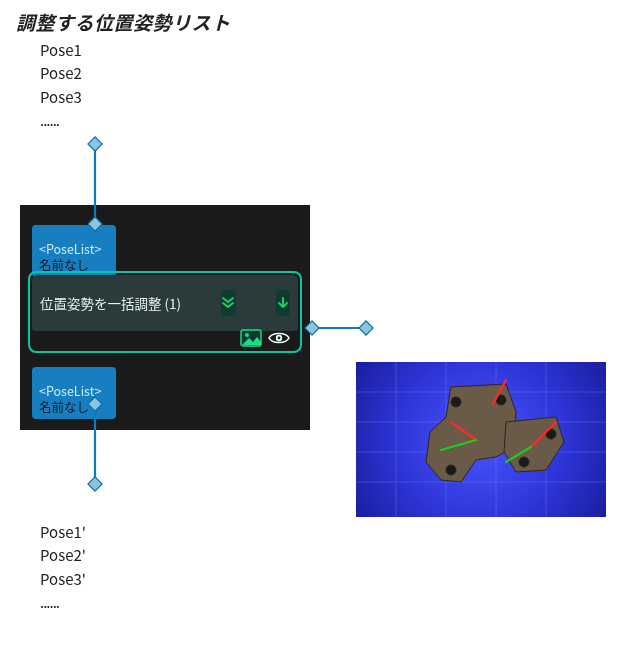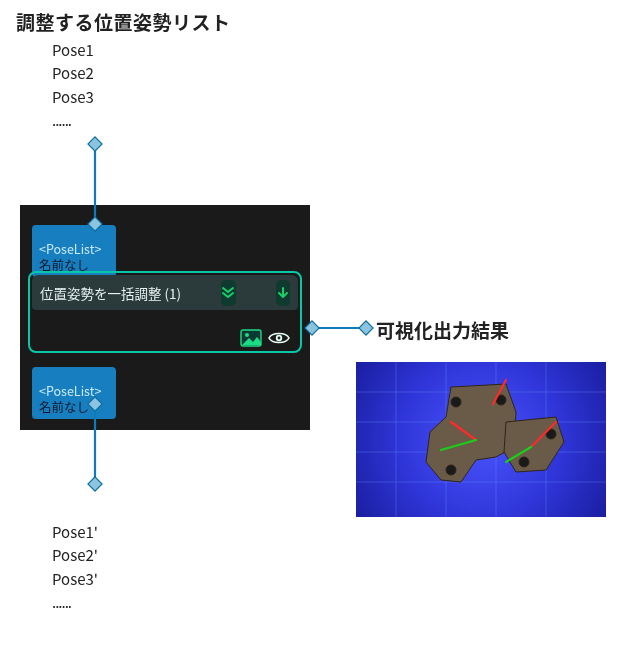--- a/index.html
+++ b/index.html
@@ -38,21 +38,20 @@
     font-weight: 700;
     font-size: 19px;
     letter-spacing: 0.5px;
     position: absolute;
   }
   .poselist {
     position: absolute;
     left: 40px;
     font-size: 15px;
     line-height: 1.55;
-    margin-left: 12px;
   }
   .ellipsis {
     letter-spacing: -1px;
   }
 
   
   .node-canvas {
     position: absolute;
     left: 20px; top: 205px;
     width: 290px; height: 225px;
@@ -80,21 +79,21 @@
     top: 66px; height: 82px;
     border: 2px solid var(--node-border);
     border-radius: 8px;
     background: transparent;
     box-sizing: border-box;
     overflow: visible;
   }
   .node-body {
     position: absolute;
     left: 2px; right: 2px; top: 2px;
-    height: 35px;
+    height: 56px;
     background: var(--node-inner);
     border-radius: 6px 6px 4px 4px;
     display: flex;
     align-items: center;
     padding: 0 8px;
     box-sizing: border-box;
     gap: 34px;
   }
   .node-title {
     color: #e8f3f2;
@@ -143,21 +142,21 @@
     background: radial-gradient(circle at 50% 50%, #4a55ff 0%, #2f35d8 55%, #1a1ea0 100%);
     overflow: hidden;
   }
   .viz-image svg { display: block; }
 </style>
 </head>
 <body>
 
 <div class="page">
 
-  <h2 class="heading" style="left:16px; top:8px;">調整する位置姿勢リスト</h2>
+  <h2 class="heading" style="left:16px; top:8px;font-style:italic;">調整する位置姿勢リスト</h2>
   <div class="poselist" style="top:38px;">
     <div>Pose1</div>
     <div>Pose2</div>
     <div>Pose3</div>
     <div class="ellipsis">......</div>
   </div>
 
   <div class="node-canvas">
     <div class="port port-in">
       <div class="t1">&lt;PoseList&gt;</div>
@@ -207,21 +206,20 @@
     </div>
   </div>
 
   <div class="poselist" style="top:520px;">
     <div>Pose1'</div>
     <div>Pose2'</div>
     <div>Pose3'</div>
     <div class="ellipsis">......</div>
   </div>
 
-  <div class="viz-label">可視化出力結果</div>
   <div class="viz-image">
     <svg width="250" height="155" viewBox="0 0 250 155">
 
       <g stroke="#6fa3ff" stroke-width="0.6" opacity="0.5">
         <line x1="0" y1="30" x2="250" y2="30"></line>
         <line x1="0" y1="60" x2="250" y2="60"></line>
         <line x1="0" y1="90" x2="250" y2="90"></line>
         <line x1="0" y1="120" x2="250" y2="120"></line>
         <line x1="40" y1="0" x2="40" y2="155"></line>
         <line x1="90" y1="0" x2="90" y2="155"></line>

